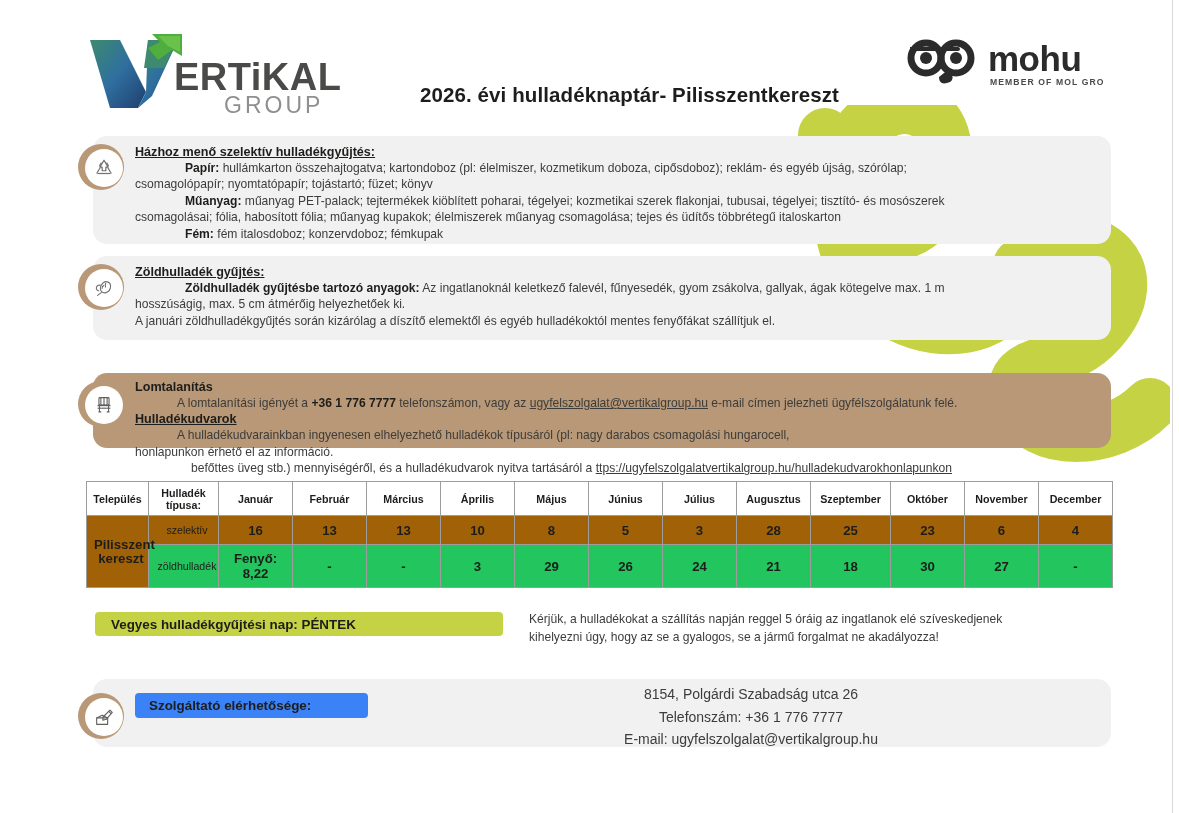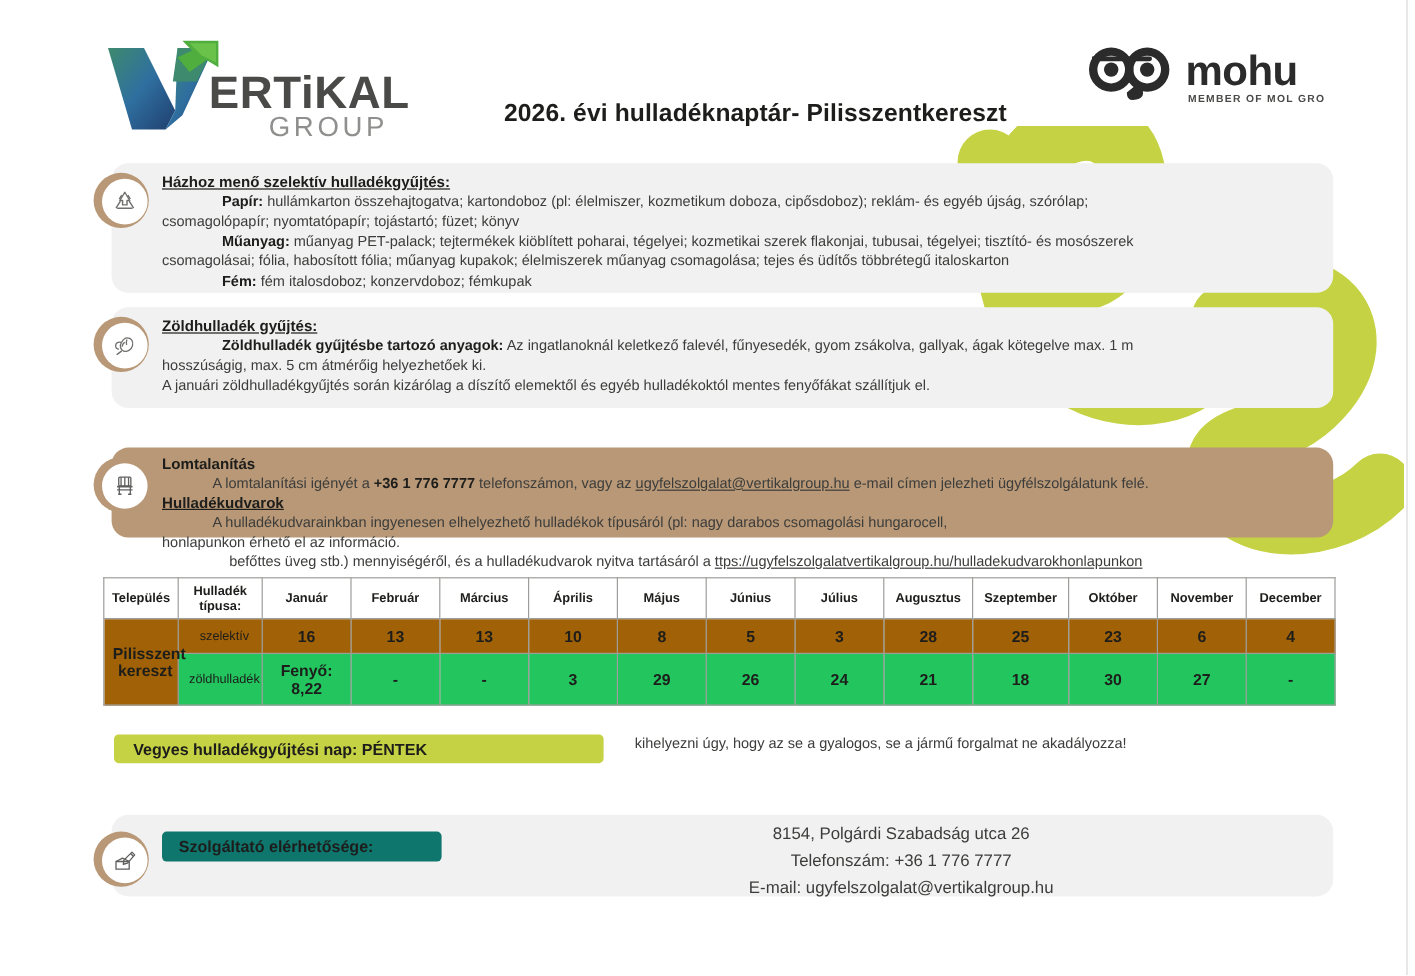--- a/index.html
+++ b/index.html
@@ -179,21 +179,21 @@
     left: 93px; top: 679px;
     width: 1018px; height: 68px;
     background: #f1f1f1;
     border-radius: 14px;
     z-index: 2;
   }
   .footer-tag {
     position: absolute;
     left: 42px; top: 14px;
     width: 233px; height: 25px;
-    background: #0f766e;
+    background: #3b82f6;
     border-radius: 4px;
     display: flex; align-items: center;
     padding-left: 14px;
     font-size: 13.4px; font-weight: bold;
     color: #1d1d1b;
   }
   .footer-contact {
     position: absolute;
     left: 308px; top: 4px;
     width: 700px;
@@ -409,20 +409,21 @@
           <td>27</td>
           <td>-</td>
         </tr>
       </tbody>
     </table>
   </div>
 
   <div class="mixed-tag">Vegyes hulladékgyűjtési nap: PÉNTEK</div>
 
   <div class="notice">
+    <div>Kérjük, a hulladékokat a szállítás napján reggel 5 óráig az ingatlanok elé szíveskedjenek</div>
     <div>kihelyezni úgy, hogy az se a gyalogos, se a jármű forgalmat ne akadályozza!</div>
   </div>
 
   <div class="footer">
     <div class="badge" style="left:-15px; top:14px;">
       <div class="swoosh"></div>
       <div class="disc">
         <svg width="22" height="22" viewBox="0 0 24 24" fill="none" stroke="#5f5f5e" stroke-width="1.2">
           <path d="M4 13 h12 v7 h-12 z" stroke-linejoin="round"></path>
           <path d="M4 13 l6 -3 l6 3" stroke-linejoin="round"></path>

